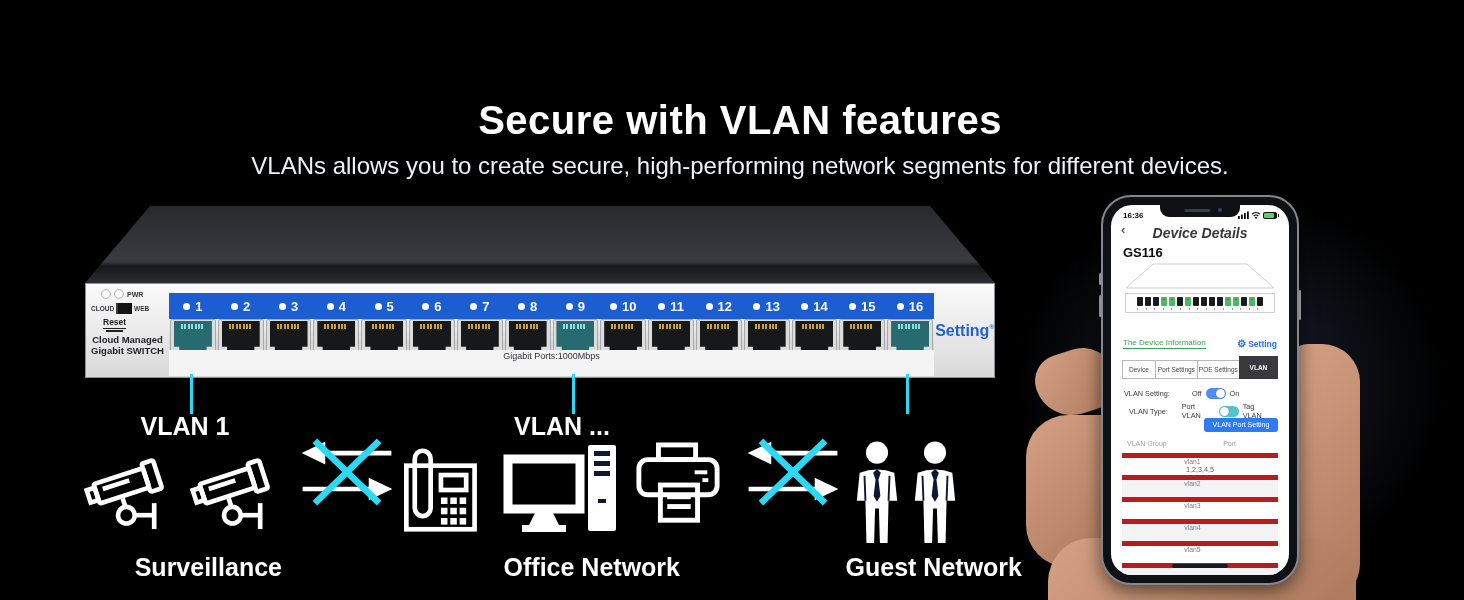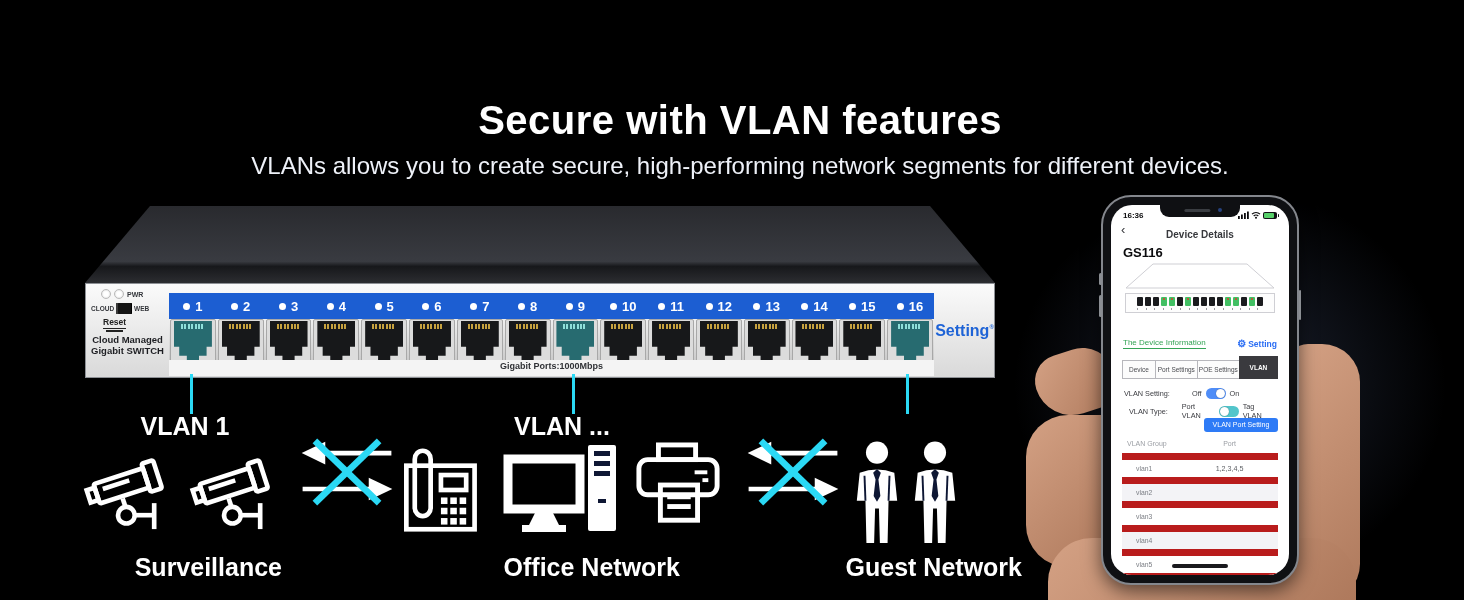--- a/index.html
+++ b/index.html
@@ -35,22 +35,22 @@
   .sw-bay{position:absolute;left:83px;top:35px;width:765px;height:47px;
           background:linear-gradient(#f0f0f0,#c6c6c6);display:flex;}
   .port-slot{flex:1;margin:0 1px;padding:1px 2px 0;box-sizing:border-box;background:#dcdcdc;
              border:1px solid #a8a8a8;border-radius:2px;display:flex;justify-content:center;}
   .rj45{width:38px;height:43px;background:#17181a;position:relative;
         clip-path:polygon(0 0,100% 0,100% 60%,86% 60%,86% 81%,66% 81%,66% 100%,34% 100%,34% 81%,14% 81%,14% 60%,0 60%);}
   .rj45.hl{background:#276b70;}
   .pins{position:absolute;top:3px;left:7px;right:7px;height:5px;
         background:repeating-linear-gradient(90deg,#c7a23f 0 2px,transparent 2px 3.4px);}
   .rj45.hl .pins{background:repeating-linear-gradient(90deg,#8fe0da 0 2px,transparent 2px 3.4px);}
-  .sw-caption{position:absolute;left:83px;width:765px;bottom:1px;height:16px;background:#f4f4f4;
-              font-size:9px;font-weight:700;color:#303236;text-align:center;line-height:12px;}
+  .sw-caption{position:absolute;left:83px;width:765px;bottom:1px;height:26px;background:#f4f4f4;
+              font-size:9px;font-weight:400;color:#303236;text-align:center;line-height:12px;}
   .sw-brand{position:absolute;left:848px;top:0;width:61px;height:100%;display:flex;align-items:center;
             justify-content:center;color:#1e63d6;font-weight:700;font-size:16px;}
   .sw-brand sup{font-size:6px;margin-top:-8px;}
   
   .cline{position:absolute;top:374px;width:3px;height:40px;background:#2bd9f5;z-index:2;}
   
   .vlan-label{position:absolute;top:412px;width:150px;text-align:center;color:#fff;
               font-size:25px;font-weight:700;z-index:2;}
   .category{position:absolute;top:553px;text-align:right;color:#fff;font-size:25px;font-weight:700;z-index:2;}
   .icon{position:absolute;z-index:2;}
@@ -72,21 +72,21 @@
            background:#3a3d42;border-radius:2px;}
   .cam-dot{position:absolute;top:3px;right:18px;width:4px;height:4px;border-radius:50%;background:#26427e;}
   .sbar{position:absolute;top:4px;left:0;right:0;height:12px;padding:0 12px;box-sizing:border-box;
         display:flex;justify-content:space-between;align-items:center;}
   .time{font-size:8px;font-weight:700;color:#0b0b0d;}
   .sicons{display:flex;align-items:center;gap:2px;}
   .batt{width:14px;height:7px;border-radius:2px;background:#111216;position:relative;}
   .batt::after{content:"";position:absolute;right:-2px;top:2px;width:1.5px;height:3px;background:#111216;border-radius:1px;}
   .batt i{position:absolute;inset:1px 3px 1px 1px;background:#57d06a;border-radius:1px;}
   .pnav{position:absolute;top:19px;left:0;right:0;height:14px;text-align:center;}
-  .pnav .ttl{font-size:10px;color:#37383c;font-weight:700;}
+  .pnav .ttl{font-size:14px;color:#37383c;font-weight:700;font-style:italic;}
   .back{position:absolute;left:10px;top:-2px;font-size:13px;color:#37383c;}
   .pname{position:absolute;top:40px;left:12px;font-size:13px;font-weight:700;color:#0b0b0d;}
   .illu{position:absolute;top:58px;left:14px;width:150px;}
   .illu-body{box-sizing:border-box;border:1px solid #cfcfd4;background:#fdfdfd;padding:3px 3px 2px;
              display:flex;flex-direction:column;justify-content:center;}
   .mini-row{display:flex;justify-content:center;gap:1.6px;}
   .mini-port{width:6.4px;height:9px;border-radius:1px;position:relative;}
   .mp-k{background:#1a1b1e;}.mp-g{background:#41bf63;}
   .mp-g::after{content:"";position:absolute;top:1px;left:50%;margin-left:-1px;width:2px;height:2px;
                border-radius:50%;background:#e03a2f;}
@@ -110,21 +110,21 @@
   .tgl-blue{background:#4f8df7;}.tgl-teal{background:#52c5cb;}
   .knob{position:absolute;top:1px;width:9px;height:9px;border-radius:50%;background:#fff;
         box-shadow:0 0 1px rgba(0,0,0,.5);}
   .tgl-blue .knob{right:1px;}.tgl-teal .knob{left:1px;}
   .psbtn{position:absolute;top:213px;right:11px;width:74px;height:14px;background:#2e7bf6;border-radius:3px;
          color:#fff;font-size:7px;text-align:center;line-height:14px;}
   .thead{position:absolute;top:235px;left:11px;right:11px;height:12px;display:flex;font-size:7px;color:#9b9ea4;}
   .thead .tc1{width:38%;padding-left:5px;box-sizing:border-box;}
   .thead .tc2{width:62%;text-align:center;}
   .tbody{position:absolute;top:248px;left:11px;right:11px;}
-  .trow{height:17px;display:flex;align-items:center;border-top:7px solid #b91c1c;}
+  .trow{height:17px;display:flex;align-items:center;border-top:5px solid #b91c1c;flex-direction:column;}
   .trow.alt{background:#f3f3f6;}
   .trow .tc1{width:38%;padding-left:14px;box-sizing:border-box;font-size:6.8px;color:#7c7f85;}
   .trow .tc2{width:62%;text-align:center;font-size:7.2px;color:#5b5e63;}
   .home-bar{position:absolute;bottom:7px;left:50%;transform:translateX(-50%);width:56px;height:4px;
             border-radius:2px;background:#1a1a1e;}
   .sbtn{position:absolute;width:2.5px;background:#8b8e93;border-radius:2px;z-index:2;}
 </style>
 </head>
 <body>
 

